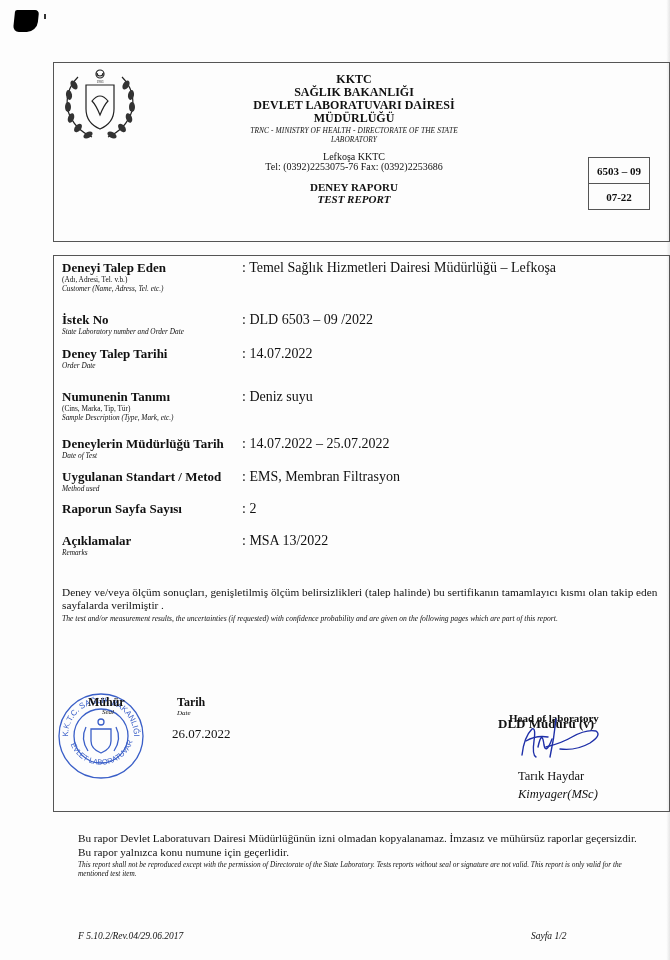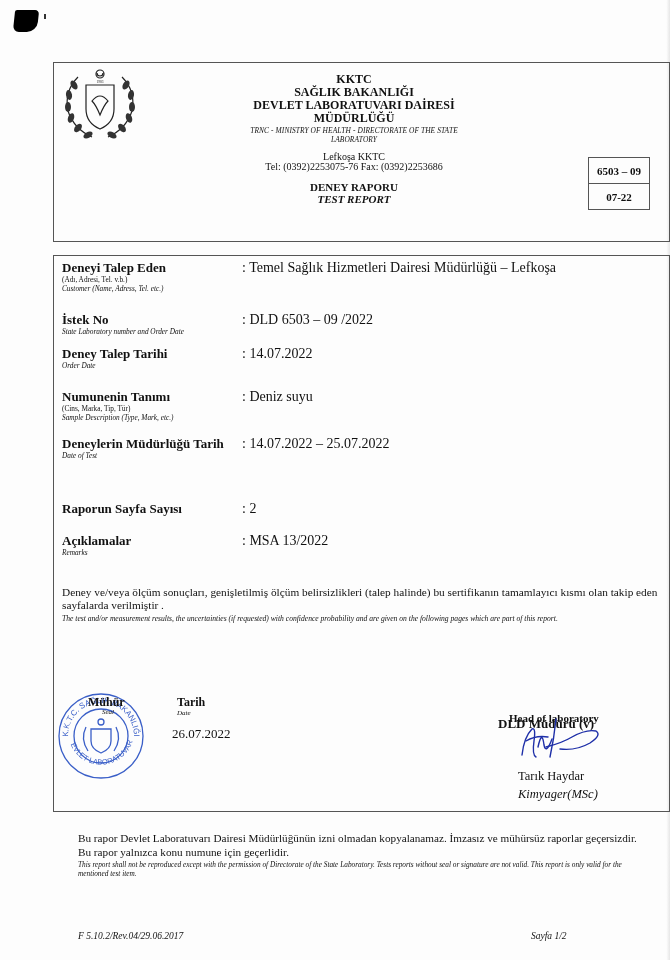--- a/index.html
+++ b/index.html
@@ -129,20 +129,25 @@
   <div class="row" style="top:134px">
     <div class="lbl">Numunenin Tanımı</div>
     <div class="sub">(Cins, Marka, Tip, Tür)</div>
     <div class="subi">Sample Description (Type, Mark, etc.)</div>
     <div class="val">: Deniz suyu</div>
   </div>
   <div class="row" style="top:181px">
     <div class="lbl">Deneylerin Müdürlüğü Tarih</div>
     <div class="subi">Date of Test</div>
     <div class="val">: 14.07.2022 – 25.07.2022</div>
+  </div>
+  <div class="row" style="top:214px">
+    <div class="lbl">Uygulanan Standart / Metod</div>
+    <div class="subi">Method used</div>
+    <div class="val">: EMS, Membran Filtrasyon</div>
   </div>
   <div class="row" style="top:246px">
     <div class="lbl">Raporun Sayfa Sayısı</div>
     <div class="val">: 2</div>
   </div>
   <div class="row" style="top:278px">
     <div class="lbl">Açıklamalar</div>
     <div class="subi">Remarks</div>
     <div class="val">: MSA 13/2022</div>
   </div>

